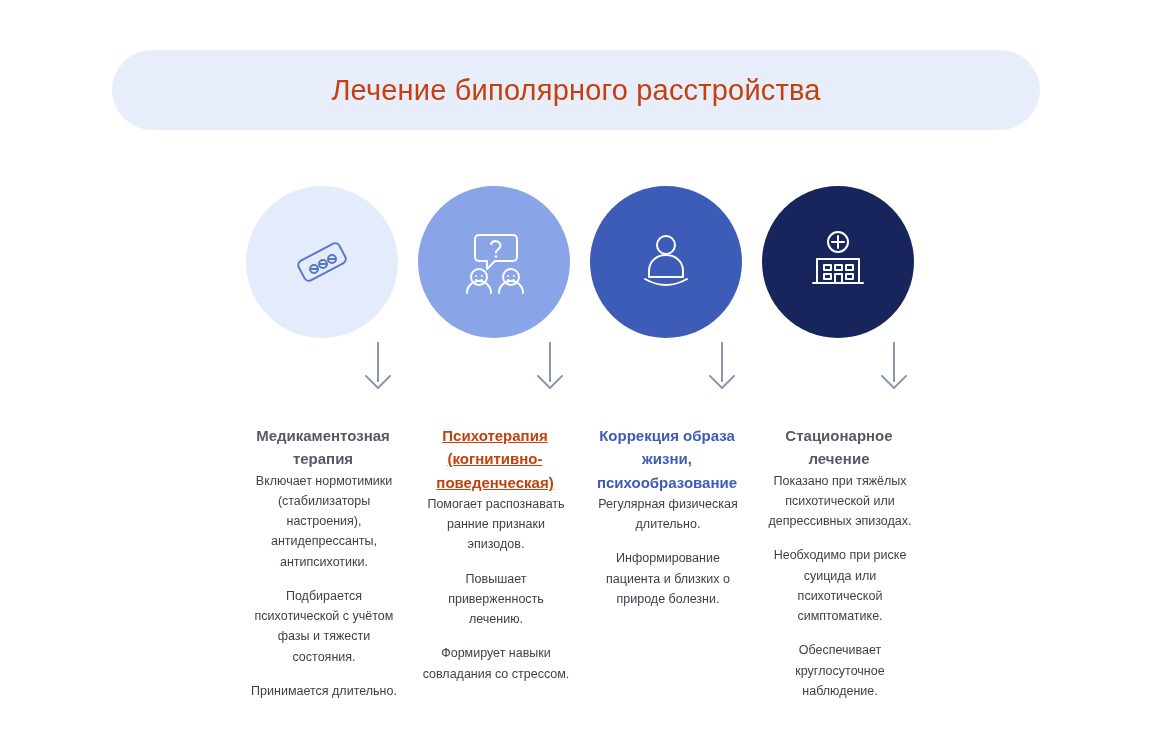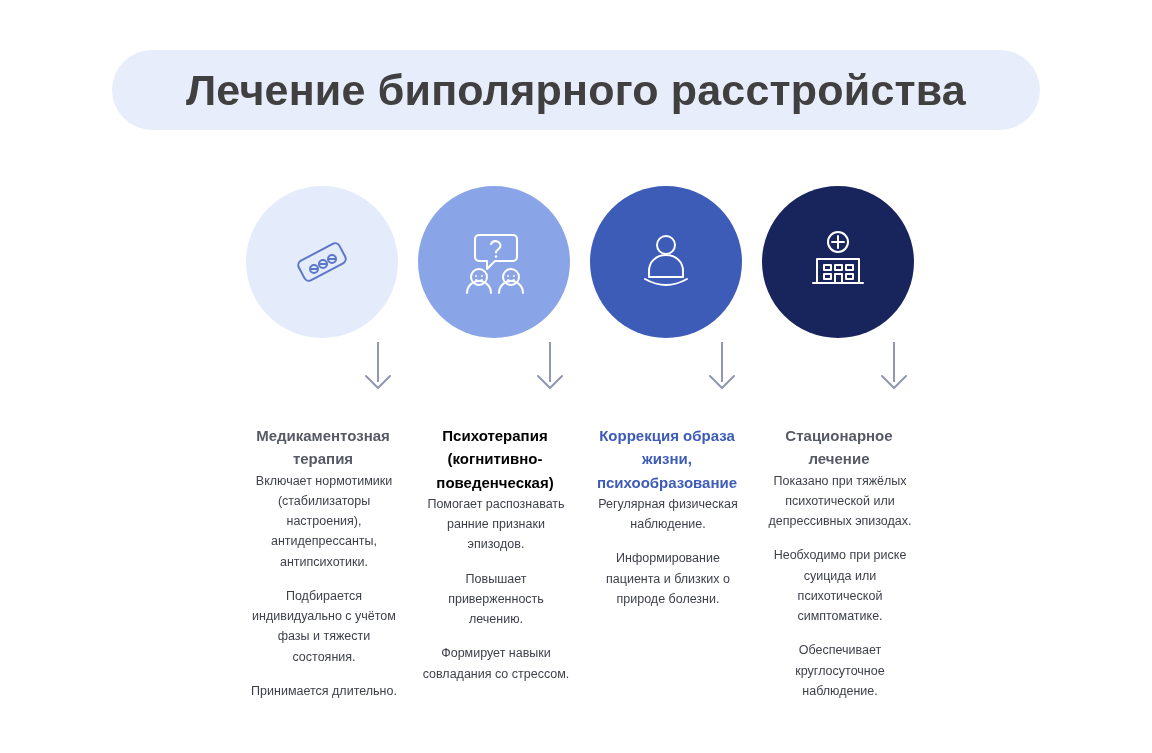--- a/index.html
+++ b/index.html
@@ -28,23 +28,23 @@
     top: 50px;
     width: 928px;
     height: 80px;
     background: #e8edfb;
     border-radius: 40px;
     display: flex;
     align-items: center;
     justify-content: center;
   }
   .title-text {
-    font-size: 43px;
-    font-weight: bold;
-    color: #404040;
+    font-size: 29px;
+    font-weight: normal;
+    color: #c2410c;
     letter-spacing: 0.2px;
     text-align: center;
     white-space: nowrap;
   }
 
   
   .columns {
     position: absolute;
     left: 236px;
     top: 186px;
@@ -131,21 +131,21 @@
       </div>
       <div class="connector">
         <svg width="40" height="58" viewBox="0 0 40 58" fill="none">
           <path d="M20 0 V40" stroke="#8f97b5" stroke-width="2"></path>
           <path d="M8 34 L20 46 L32 34" stroke="#8f97b5" stroke-width="2" fill="none" stroke-linecap="round" stroke-linejoin="round"></path>
         </svg>
       </div>
       <div class="col-title" style="color:#555a66;">Медикаментозная терапия</div>
       <div class="col-body">
         <p>Включает нормотимики (стабилизаторы настроения), антидепрессанты, антипсихотики.</p>
-        <p>Подбирается индивидуально с учётом фазы и тяжести состояния.</p>
+        <p>Подбирается психотической с учётом фазы и тяжести состояния.</p>
         <p>Принимается длительно.</p>
       </div>
     </div>
 
     <div class="column">
       <div class="circle" style="background:#8aa4e8;">
         <span>
           <svg width="82" height="82" viewBox="0 0 82 82" fill="none">
             <g stroke="#ffffff" stroke-width="2" stroke-linecap="round" stroke-linejoin="round" fill="none">
               <path d="M26 14 H60 a4 4 0 0 1 4 4 V36 a4 4 0 0 1 -4 4 H42 l-8 8 v-8 H26 a4 4 0 0 1 -4 -4 V18 a4 4 0 0 1 4 -4 Z"></path>
@@ -164,21 +164,21 @@
             </g>
           </svg>
         </span>
       </div>
       <div class="connector">
         <svg width="40" height="58" viewBox="0 0 40 58" fill="none">
           <path d="M20 0 V40" stroke="#8f97b5" stroke-width="2"></path>
           <path d="M8 34 L20 46 L32 34" stroke="#8f97b5" stroke-width="2" fill="none" stroke-linecap="round" stroke-linejoin="round"></path>
         </svg>
       </div>
-      <div class="col-title" style="color:#000000;">Психотерапия (когнитивно-поведенческая)</div>
+      <div class="col-title" style="color:#c2410c;text-decoration:underline;">Психотерапия (когнитивно-поведенческая)</div>
       <div class="col-body">
         <p>Помогает распознавать ранние признаки эпизодов.</p>
         <p>Повышает приверженность лечению.</p>
         <p>Формирует навыки совладания со стрессом.</p>
       </div>
     </div>
 
     <div class="column">
       <div class="circle" style="background:#3d5cb8;">
         <span>
@@ -192,21 +192,21 @@
         </span>
       </div>
       <div class="connector">
         <svg width="40" height="58" viewBox="0 0 40 58" fill="none">
           <path d="M20 0 V40" stroke="#8f97b5" stroke-width="2"></path>
           <path d="M8 34 L20 46 L32 34" stroke="#8f97b5" stroke-width="2" fill="none" stroke-linecap="round" stroke-linejoin="round"></path>
         </svg>
       </div>
       <div class="col-title" style="color:#3d5cb8;">Коррекция образа жизни, психообразование</div>
       <div class="col-body">
-        <p>Регулярная физическая наблюдение.</p>
+        <p>Регулярная физическая длительно.</p>
         <p>Информирование пациента и близких о природе болезни.</p>
       </div>
     </div>
 
     <div class="column">
       <div class="circle" style="background:#18255c;">
         <span>
           <svg width="82" height="82" viewBox="0 0 82 82" fill="none">
             <g stroke="#ffffff" stroke-width="2" stroke-linecap="round" stroke-linejoin="round" fill="none">
               <circle cx="41" cy="21" r="10"></circle>

